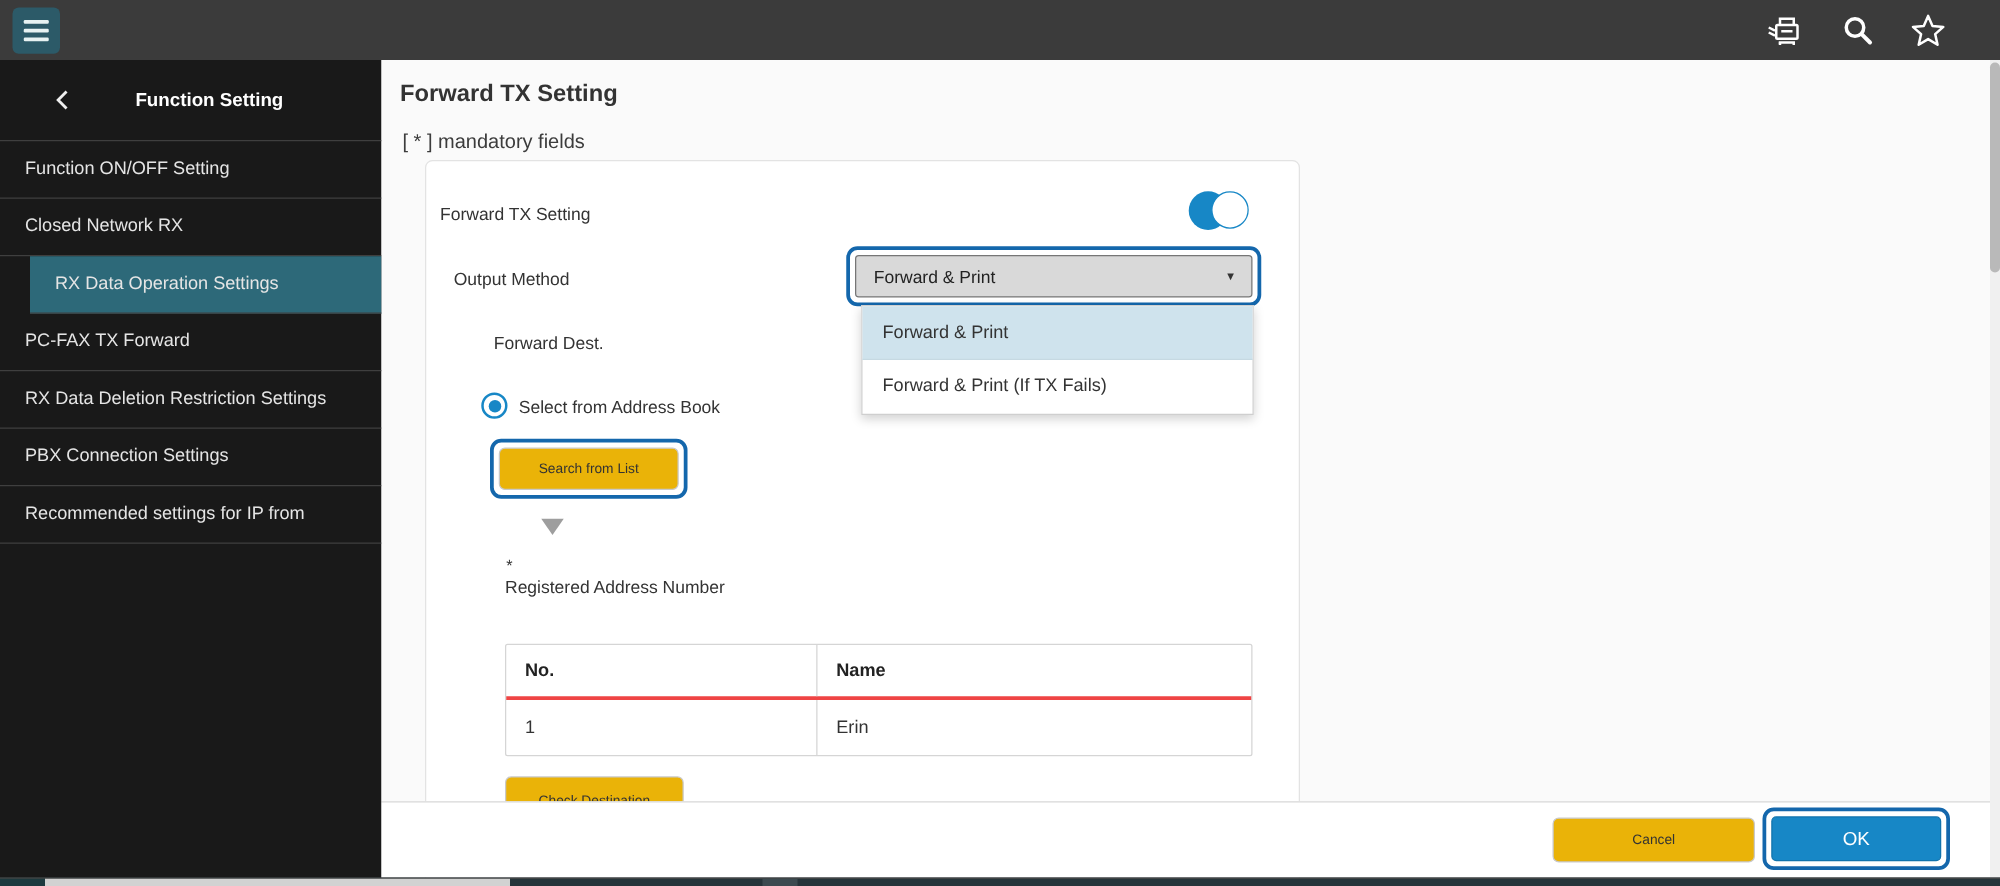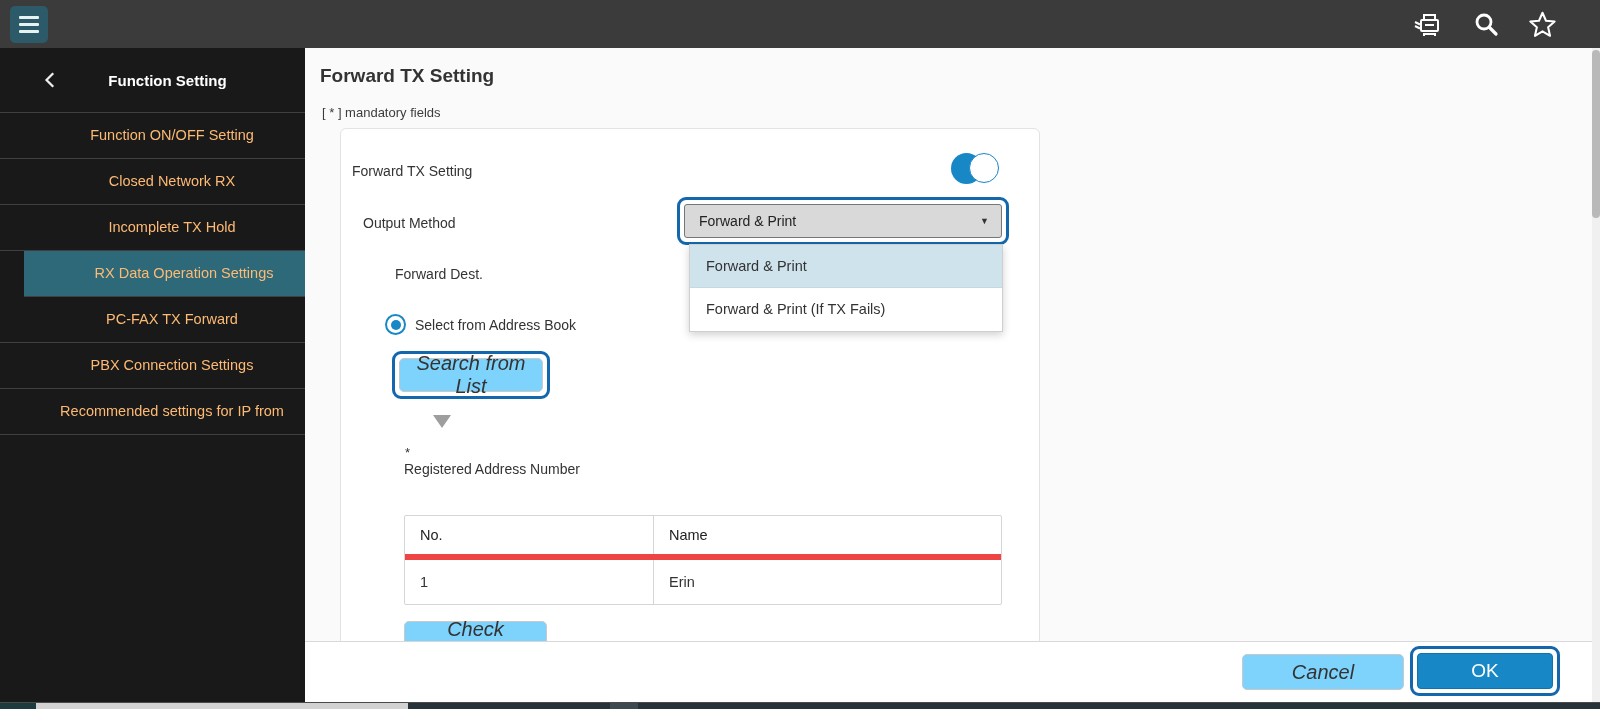--- a/index.html
+++ b/index.html
@@ -13,28 +13,28 @@
   .hamburger span { display:block; width:20px; height:3px; background:#e7f2f2; border-radius:1px; }
   .topbar-icons { position:absolute; right:44px; top:0; height:48px; display:flex; align-items:center; gap:30px; }
   .topbar-icons svg { display:block; }
 
   
   .sidebar { position:absolute; left:0; top:48px; width:305px; height:661px; background:#191919; z-index:35; }
   .sidebar-header { position:relative; height:64px; display:flex; align-items:center; justify-content:center;margin-left:30px; }
   .sidebar-header .back { position:absolute; left:12px; top:23px; width:18px; height:18px; cursor:pointer; }
   .sidebar-title { color:#fff; font-weight:bold; font-size:15px; }
   .sidebar-menu { border-top:1px solid #3f3f3f; }
-  .menu-item { height:46px; line-height:45px; padding-left:39px; color:#fdba74; font-size:14.5px;
-               border-bottom:1px solid #3f3f3f; cursor:pointer; white-space:nowrap; overflow:hidden;text-align:center; }
+  .menu-item { height:46px; line-height:45px; padding-left:20px; color:#e5e5e5; font-size:14.5px;
+               border-bottom:1px solid #3f3f3f; cursor:pointer; white-space:nowrap; overflow:hidden; }
   .menu-item.sel { background:#2d6979;margin-left:24px; }
 
   
   .main { position:absolute; left:305px; top:48px; right:0; bottom:0; background:#fafafa; }
   .page-title { position:absolute; left:15px; top:17px; font-size:19px; font-weight:bold; color:#333; }
-  .mandatory-note { position:absolute; left:17px; top:57px; font-size:13px; color:#3c3c3c; }
+  .mandatory-note { position:absolute; left:17px; top:57px; font-size:16px; color:#3c3c3c; }
 
   .card { position:absolute; left:35px; top:80px; width:700px; height:590px; background:#fff;
           border:1px solid #e3e3e3; border-radius:6px; z-index:1; }
 
   .lbl { position:absolute; font-size:14px; color:#333; white-space:nowrap; }
 
   
   .toggle { position:absolute; left:610px; top:24px; width:49px; height:31px; cursor:pointer; }
   .toggle .track { position:absolute; left:0; top:0; width:31px; height:31px; border-radius:50%; background:#1787c6; }
   .toggle .knob  { position:absolute; left:18px; top:0; width:30px; height:30px; border-radius:50%;
@@ -50,46 +50,46 @@
   .dropdown { position:absolute; left:348px; top:115px; width:314px; background:#fff; border:1px solid #cfcfcf;
               box-shadow:0 3px 8px rgba(0,0,0,.18); z-index:6; }
   .dropdown .opt { height:43px; line-height:43px; padding-left:16px; font-size:14.5px; color:#333; cursor:pointer; }
   .dropdown .opt.hl { background:#cfe3ed; border-bottom:1px solid #c6d9e2; }
 
   
   .radio { position:absolute; left:44px; top:185px; width:21px; height:21px; border:2px solid #1787c6;
            border-radius:50%; background:#fff; cursor:pointer; }
   .radio .dot { position:absolute; left:3.5px; top:3.5px; width:10px; height:10px; border-radius:50%; background:#1787c6; }
 
-  .btn { background:#7dd3fc; border:1px solid #c9c9c9; border-radius:5px; font-size:20px; color:#333;
-         display:flex; align-items:center; justify-content:center; cursor:pointer; font-family:inherit;font-style:italic; }
+  .btn { background:#eab308; border:1px solid #c9c9c9; border-radius:5px; font-size:11px; color:#333;
+         display:flex; align-items:center; justify-content:center; cursor:pointer; font-family:inherit; }
 
   .tri-down { position:absolute; left:92px; top:286px; width:0; height:0;
               border-left:9px solid transparent; border-right:9px solid transparent; border-top:13px solid #9e9e9e; }
 
   .asterisk { position:absolute; left:64px; top:316px; font-size:13px; color:#333; }
 
   
   .dest-table { position:absolute; left:63px; top:386px; width:598px; border:1px solid #d5d5d5; border-radius:2px; background:#fff; }
   .t-row { display:flex; height:44px; align-items:center; }
-  .t-row.head { border-bottom:6px solid #ef4444; font-weight:normal; color:#222; }
+  .t-row.head { border-bottom:3px solid #ef4444; font-weight:bold; color:#222; }
   .t-cell { padding-left:15px; font-size:14.5px; }
   .t-cell.c0 { width:249px; border-right:1px solid #d5d5d5; height:100%; display:flex; align-items:center; }
   .t-cell.c1 { flex:1; }
 
   .check-btn { position:absolute; left:63px; top:492px; width:143px; height:40px; border-radius:5px 5px 0 0; }
 
   
   .footer { position:absolute; left:305px; right:0; bottom:7px; height:61px; background:#fff;
             border-top:1px solid #d8d8d8; z-index:10; }
   .cancel-btn { position:absolute; right:196px; top:12px; width:162px; height:36px; }
   .ok-ring { position:absolute; right:40px; top:4px; width:150px; height:50px; border:3px solid #1467ac;
              border-radius:9px; background:#fff; padding:4px; }
   .ok-btn { width:100%; height:100%; background:#1787c6; border:1px solid #1173ad; border-radius:4px;
-            color:#fff; font-size:19px; display:flex; align-items:center; justify-content:center; cursor:pointer; }
+            color:#fff; font-size:15px; display:flex; align-items:center; justify-content:center; cursor:pointer; }
 
   
   .v-scroll { position:absolute; right:0; top:48px; width:8px; bottom:7px; background:#f0f0f0; z-index:45; }
   .v-thumb { position:absolute; left:0; top:2px; width:8px; height:168px; background:#b9b9b9; border-radius:4px; }
   .h-scroll { position:absolute; left:0; right:0; bottom:0; height:7px; background:#26343a; z-index:50; border-top:1px solid #4a4a4a; }
   .h-cap { position:absolute; left:0; top:0; width:36px; height:7px; background:#1d3a3f; }
   .h-thumb { position:absolute; left:36px; top:0; width:372px; height:7px; background:#d2d2d2; }
   .h-patch { position:absolute; left:610px; top:0; width:28px; height:7px; background:#3c4a50; }
 </style>
 </head>
@@ -134,23 +134,23 @@
     <span class="back">
       <svg width="18" height="18" viewBox="0 0 16 16">
         <polyline points="10,2 4,8 10,14" fill="none" stroke="#efefef" stroke-width="2"></polyline>
       </svg>
     </span>
     <span class="sidebar-title">Function Setting</span>
   </div>
   <div class="sidebar-menu">
     <div class="menu-item">Function ON/OFF Setting</div>
     <div class="menu-item">Closed Network RX</div>
-    <div class="menu-item">Incomplete TX Hold</div>
     <div class="menu-item sel">RX Data Operation Settings</div>
     <div class="menu-item">PC-FAX TX Forward</div>
+    <div class="menu-item">RX Data Deletion Restriction Settings</div>
     <div class="menu-item">PBX Connection Settings</div>
     <div class="menu-item">Recommended settings for IP from</div>
   </div>
 </div>
 
 <div class="main">
   <div class="page-title">Forward TX Setting</div>
   <div class="mandatory-note">[ * ] mandatory fields</div>
 
   <div class="card">

